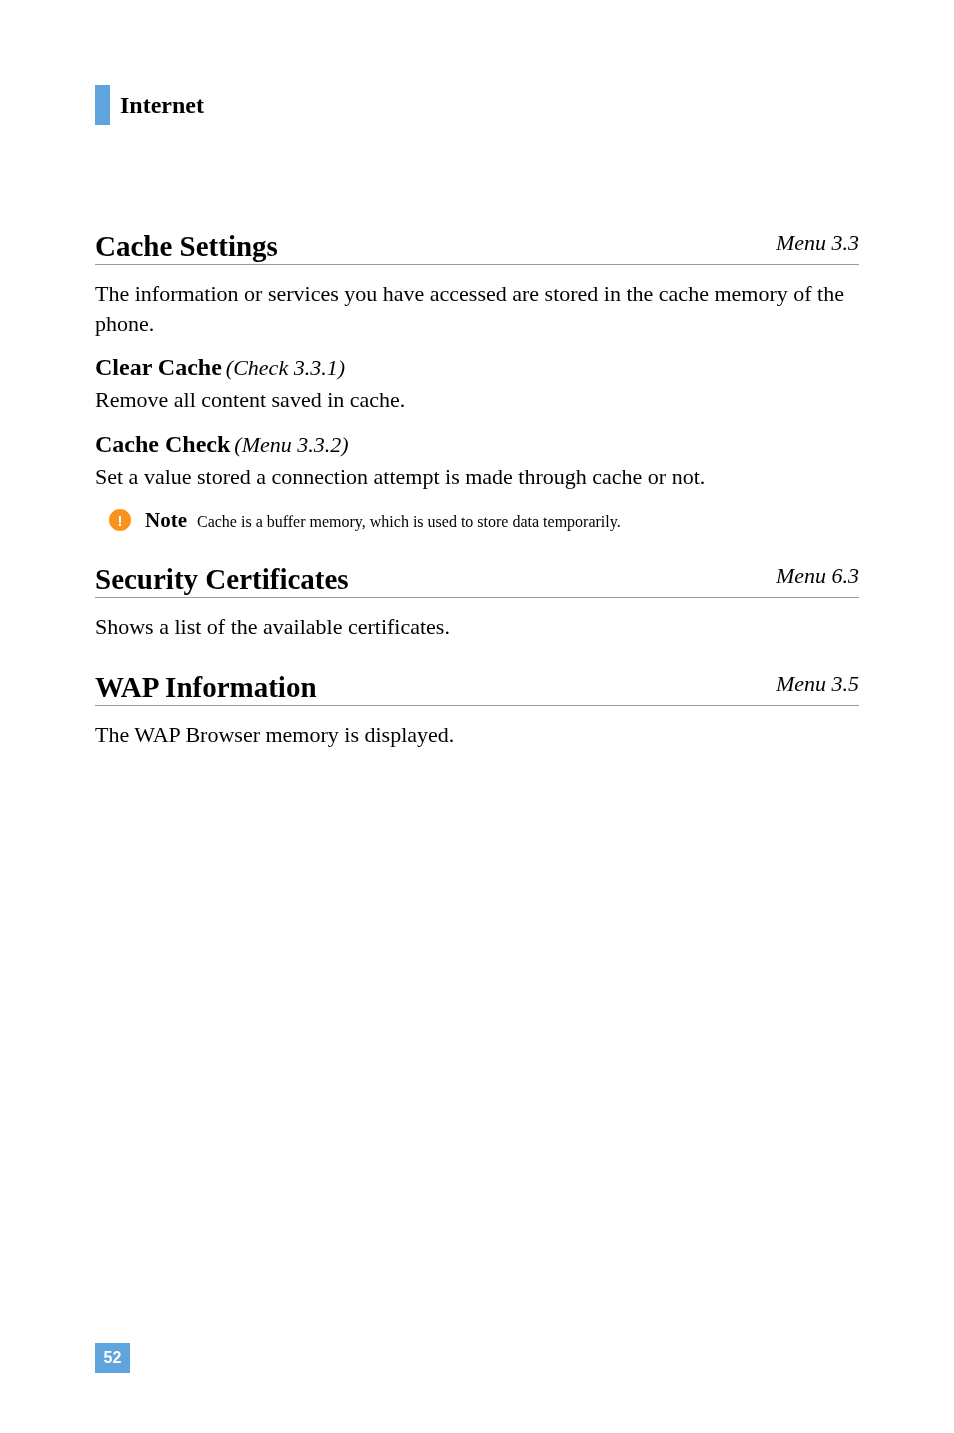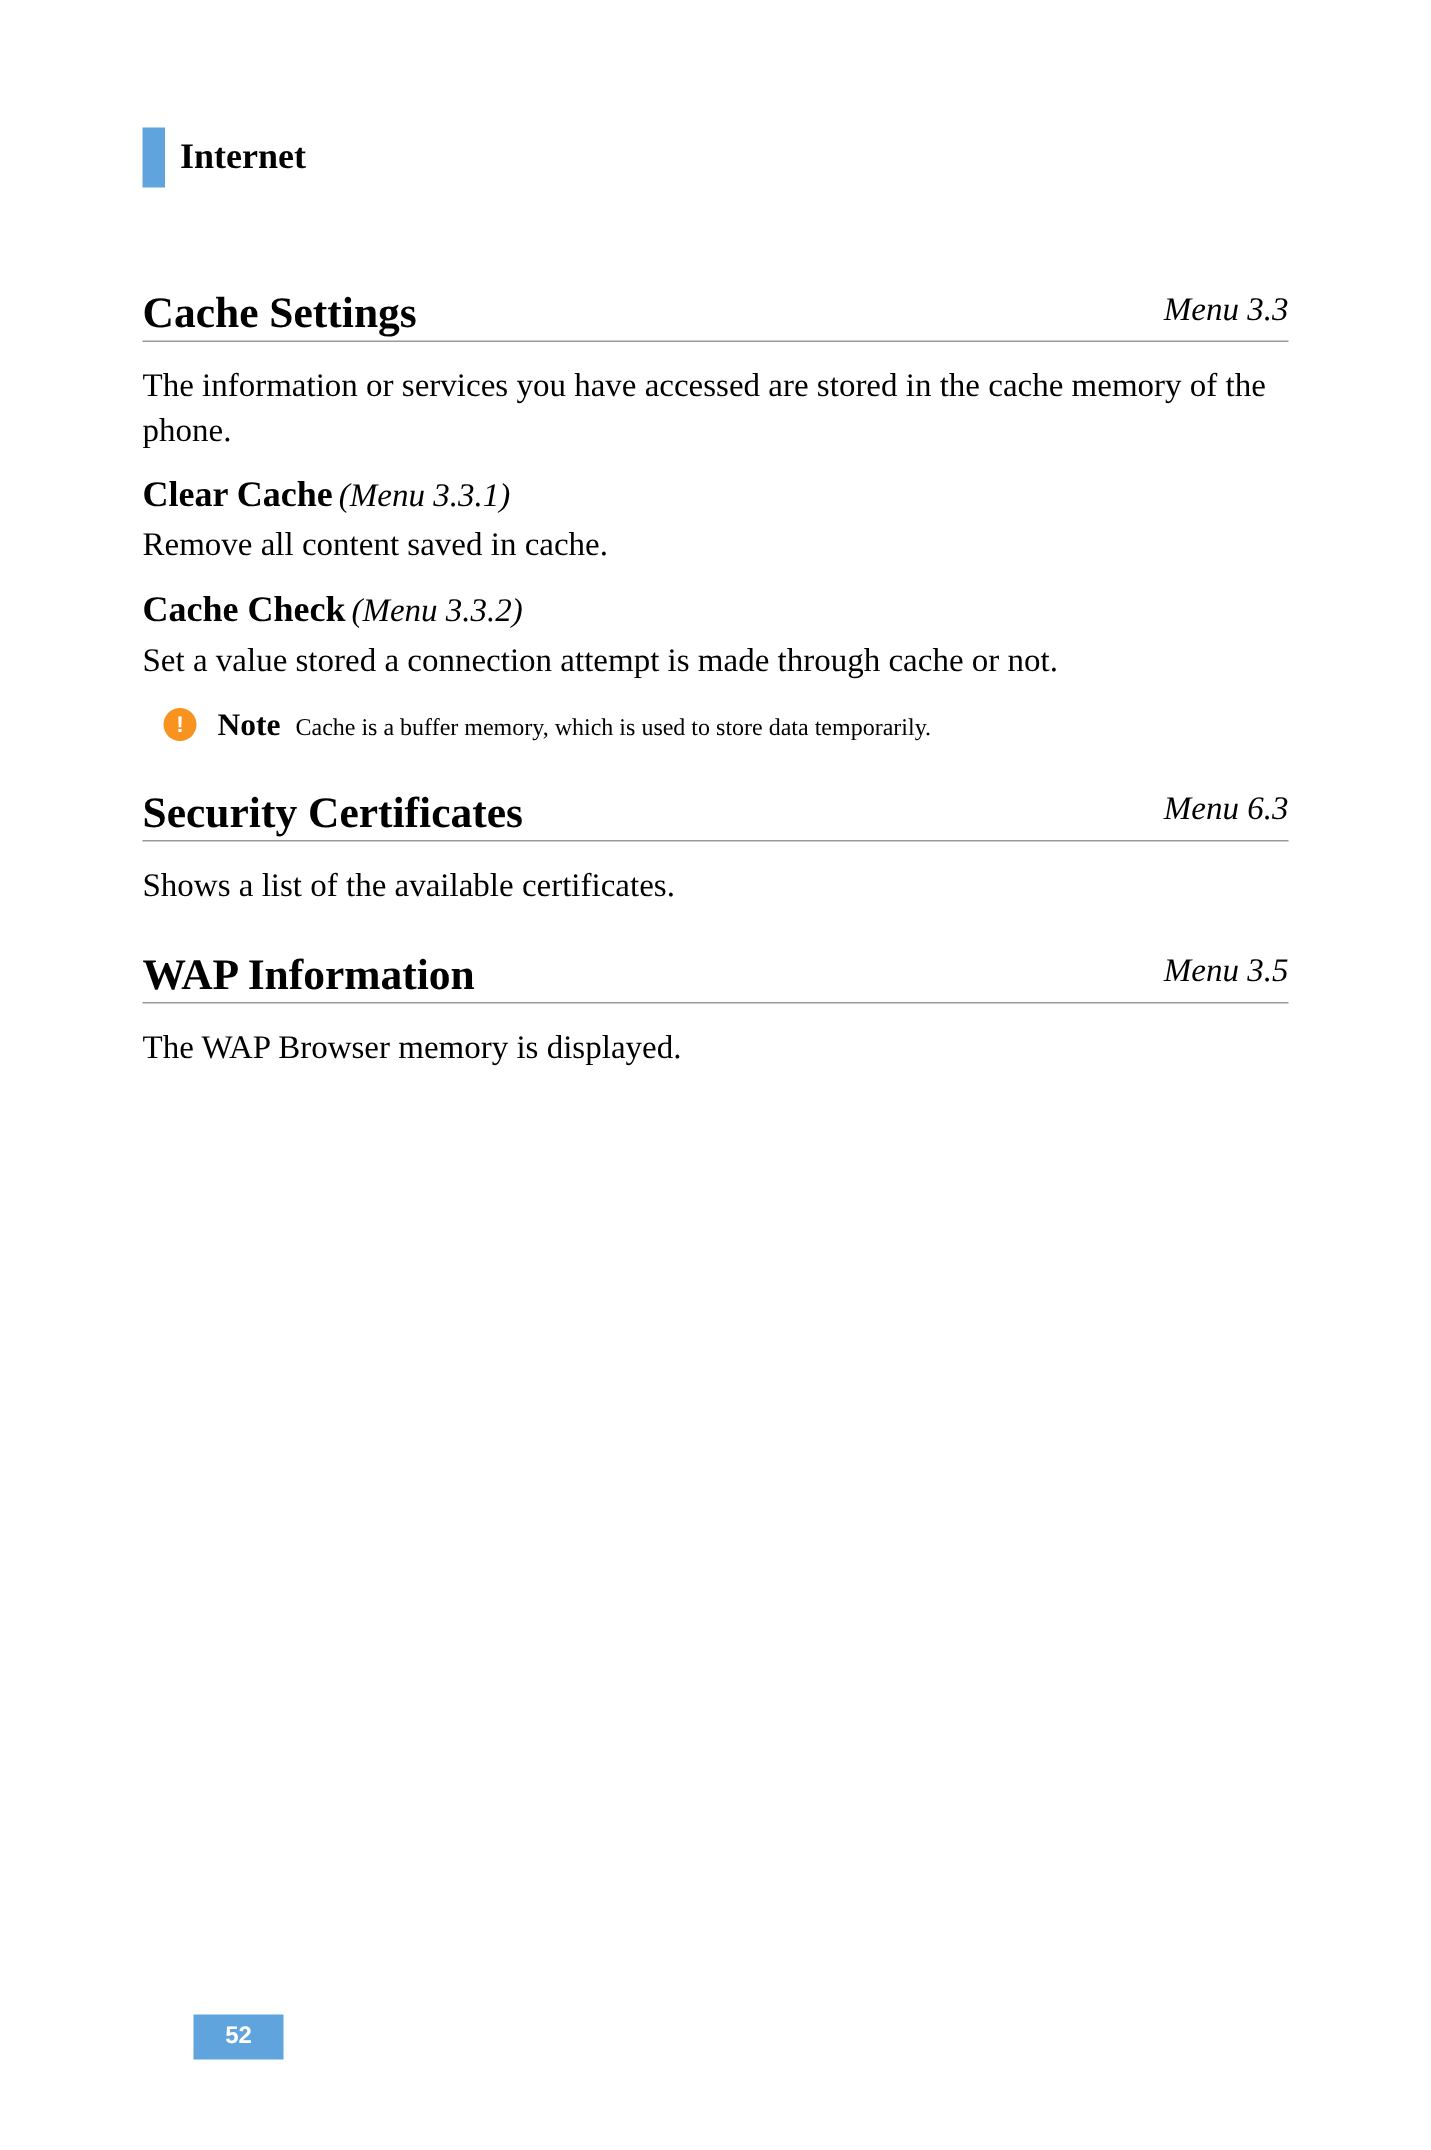--- a/index.html
+++ b/index.html
@@ -12,21 +12,21 @@
       height: 1433px;
       background: #ffffff;
       font-family: "Times New Roman", Times, serif;
       color: #000000;
       position: relative;
       padding: 85px 95px 60px 95px;
     }
     .section-header {
       display: flex;
       align-items: center;
-      margin-bottom: 68px;
+      margin-bottom: 105px;
     }
     .accent-bar {
       width: 15px;
       height: 40px;
       background: #5fa4dd;
       margin-right: 10px;
     }
     .section-title {
       font-size: 24px;
       font-weight: bold;
@@ -93,31 +93,30 @@
       margin-right: 6px;
     }
     .note-text {
       font-size: 16px;
       text-align: center;
     }
     .page-number {
       position: absolute;
       bottom: 60px;
       left: 95px;
-      width: 60px;
+      width: 35px;
       height: 30px;
       background: #5fa4dd;
       color: #ffffff;
       font-family: Arial, sans-serif;
       font-size: 16px;
       font-weight: bold;
       display: flex;
       align-items: center;
       justify-content: center;
-      margin-left: 34px;
     }
     .section-group {
       margin-bottom: 30px;
     }
   </style>
 </head>
 <body>
 
 <div class="section-header">
   <div class="accent-bar"></div>
@@ -126,21 +125,21 @@
 
 <div class="section-group">
   <div class="topic-row">
     <div class="topic-title">Cache Settings</div>
     <div class="topic-menu">Menu 3.3</div>
   </div>
   <div class="body-text">The information or services you have accessed are stored in the cache memory of the phone.</div>
 
   <div class="sub-heading-row">
     <span class="sub-heading">Clear Cache</span>
-    <span class="sub-menu">(Menu 3.3.1)</span>
+    <span class="sub-menu">(Check 3.3.1)</span>
   </div>
   <div class="body-text">Remove all content saved in cache.</div>
 
   <div class="sub-heading-row">
     <span class="sub-heading">Cache Check</span>
     <span class="sub-menu">(Menu 3.3.2)</span>
   </div>
   <div class="body-text">Set a value stored a connection attempt is made through cache or not.</div>
 
   <div class="note-row">

